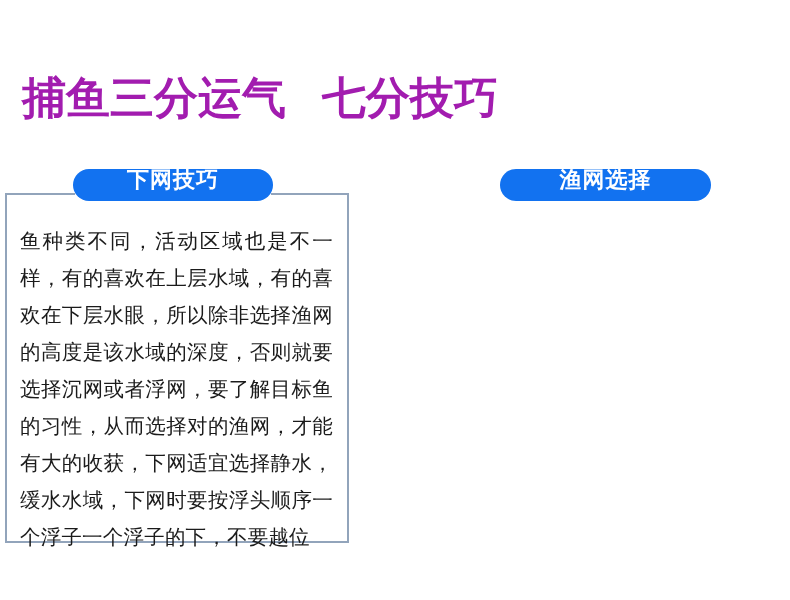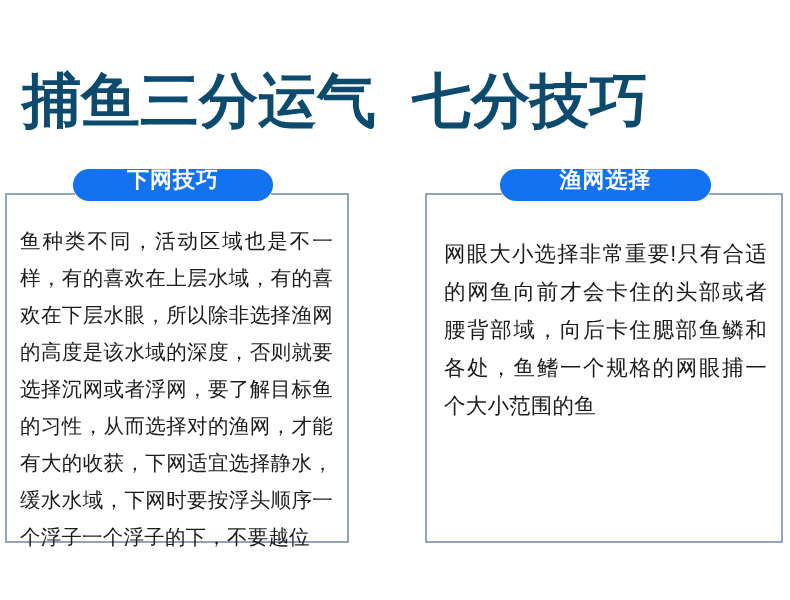--- a/index.html
+++ b/index.html
@@ -21,27 +21,27 @@
     left: 0;
     top: 62px;
     width: 790px;
     height: 78px;
     display: flex;
     align-items: center;
     padding-left: 22px;
     box-sizing: border-box;
   }
   .title-text {
-    font-size: 59px;
+    font-size: 44px;
     line-height: 1;
     font-weight: 700;
-    color: #0c4a6e;
+    color: #a21caf;
     letter-spacing: 0px;
     white-space: pre;
-    font-family: Liberation Serif, serif;
+    font-family: Liberation Mono, monospace;
   }
   .title-gap {
     display: inline-block;
     width: 36px;
   }
 
   
   .cards {
     position: absolute;
     left: 0;
@@ -156,25 +156,20 @@
 </div>
 
 <div class="cards">
 
   <div class="card left">
     <div class="card-body">
       <div class="body-text">鱼种类不同，活动区域也是不一样，有的喜欢在上层水域，有的喜欢在下层水眼，所以除非选择渔网的高度是该水域的深度，否则就要选择沉网或者浮网，要了解目标鱼的习性，从而选择对的渔网，才能有大的收获，下网适宜选择静水，缓水水域，下网时要按浮头顺序一个浮子一个浮子的下，不要越位</div>
     </div>
   </div>
 
-  <div class="card right">
-    <div class="card-body">
-      <div class="body-text">网眼大小选择非常重要!只有合适的网鱼向前才会卡住的头部或者腰背部域，向后卡住腮部鱼鳞和各处，鱼鳍一个规格的网眼捕一个大小范围的鱼</div>
-    </div>
-  </div>
 
   <div class="badge-mask left"></div>
   <div class="badge-mask right"></div>
 
   <div class="badge left">
     <span class="badge-label">下网技巧</span>
   </div>
 
   <div class="badge right">
     <span class="badge-label">渔网选择</span>

